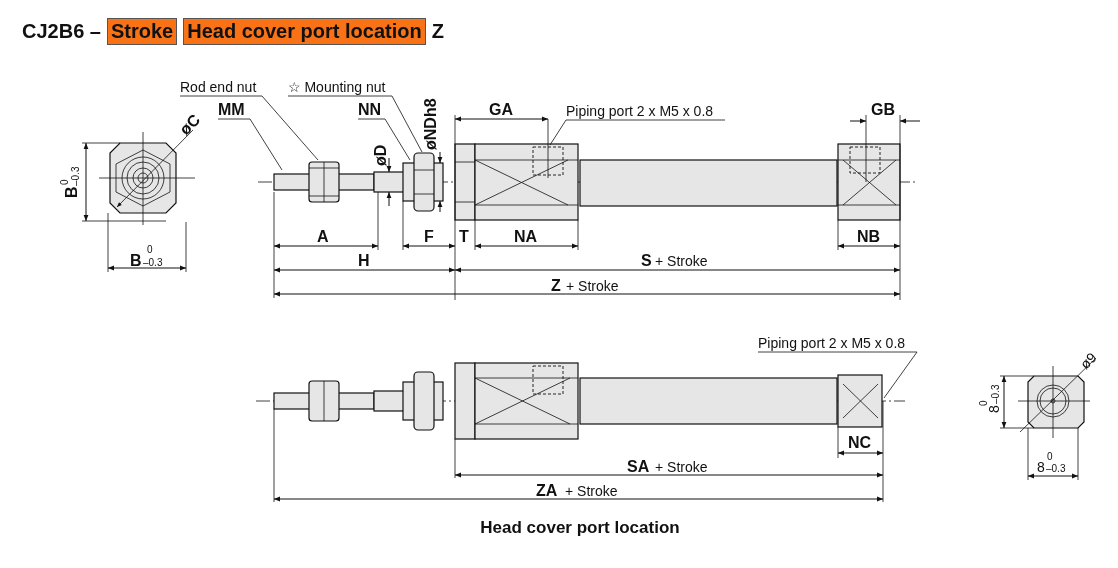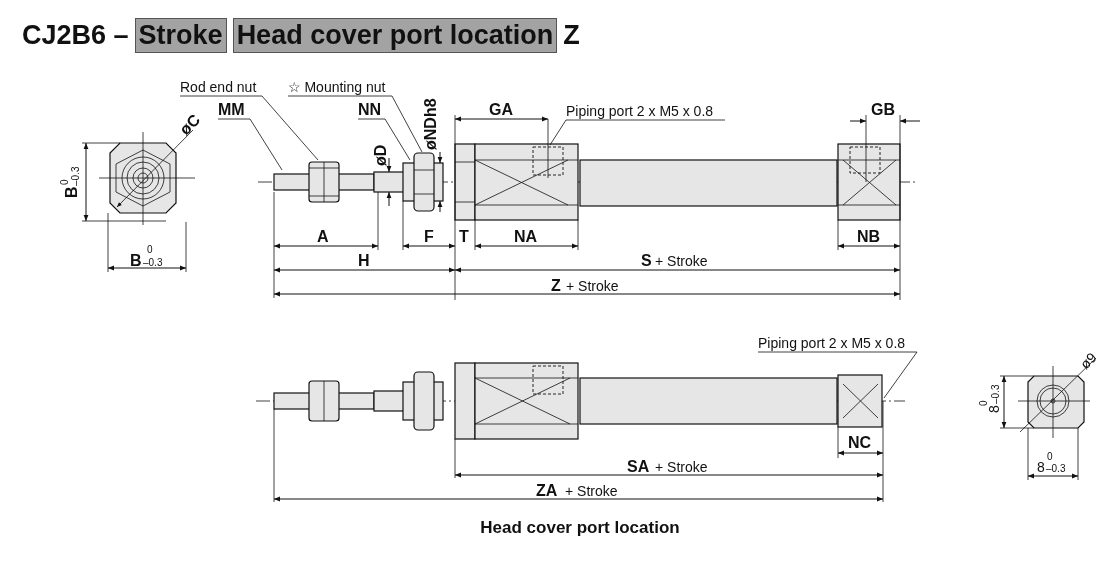--- a/index.html
+++ b/index.html
@@ -1,18 +1,18 @@
 <!DOCTYPE html>
 <html><head>
 <meta charset="utf-8">
 <style>
   html, body { margin:0; padding:0; background:#ffffff; }
   body { width:1118px; height:568px; position:relative; overflow:hidden; font-family:"Liberation Sans", sans-serif; color:#111; }
-  #title { position:absolute; left:22px; top:18px; font-size:27px; font-weight:bold; display:flex; align-items:center; gap:6px; white-space:nowrap; }
-  #title .box { background:#a3a3a3; border:1px solid #555; padding:1px 3px; }
+  #title { position:absolute; left:22px; top:18px; font-size:20px; font-weight:bold; display:flex; align-items:center; gap:6px; white-space:nowrap; }
+  #title .box { background:#f97316; border:1px solid #555; padding:1px 3px; }
   svg { position:absolute; left:0; top:0; }
   .part { fill:#e6e6e6; stroke:#111; stroke-width:1.2; }
   .ln { stroke:#111; stroke-width:1; fill:none; }
   .thin { stroke:#111; stroke-width:0.8; fill:none; }
   .cl { stroke:#111; stroke-width:0.8; stroke-dasharray:14 3 2 3; fill:none; }
   .dash { stroke:#111; stroke-width:0.9; stroke-dasharray:3 2; fill:none; }
   .lbl { font-family:"Liberation Sans", sans-serif; font-size:16px; font-weight:bold; fill:#111; }
   .note { font-family:"Liberation Sans", sans-serif; font-size:14px; fill:#111; }
   .tol { font-family:"Liberation Sans", sans-serif; font-size:10px; fill:#111; }
   #caption { position:absolute; left:440px; top:516px; width:280px; text-align:center; font-size:17px; font-weight:bold; line-height:23px; }

